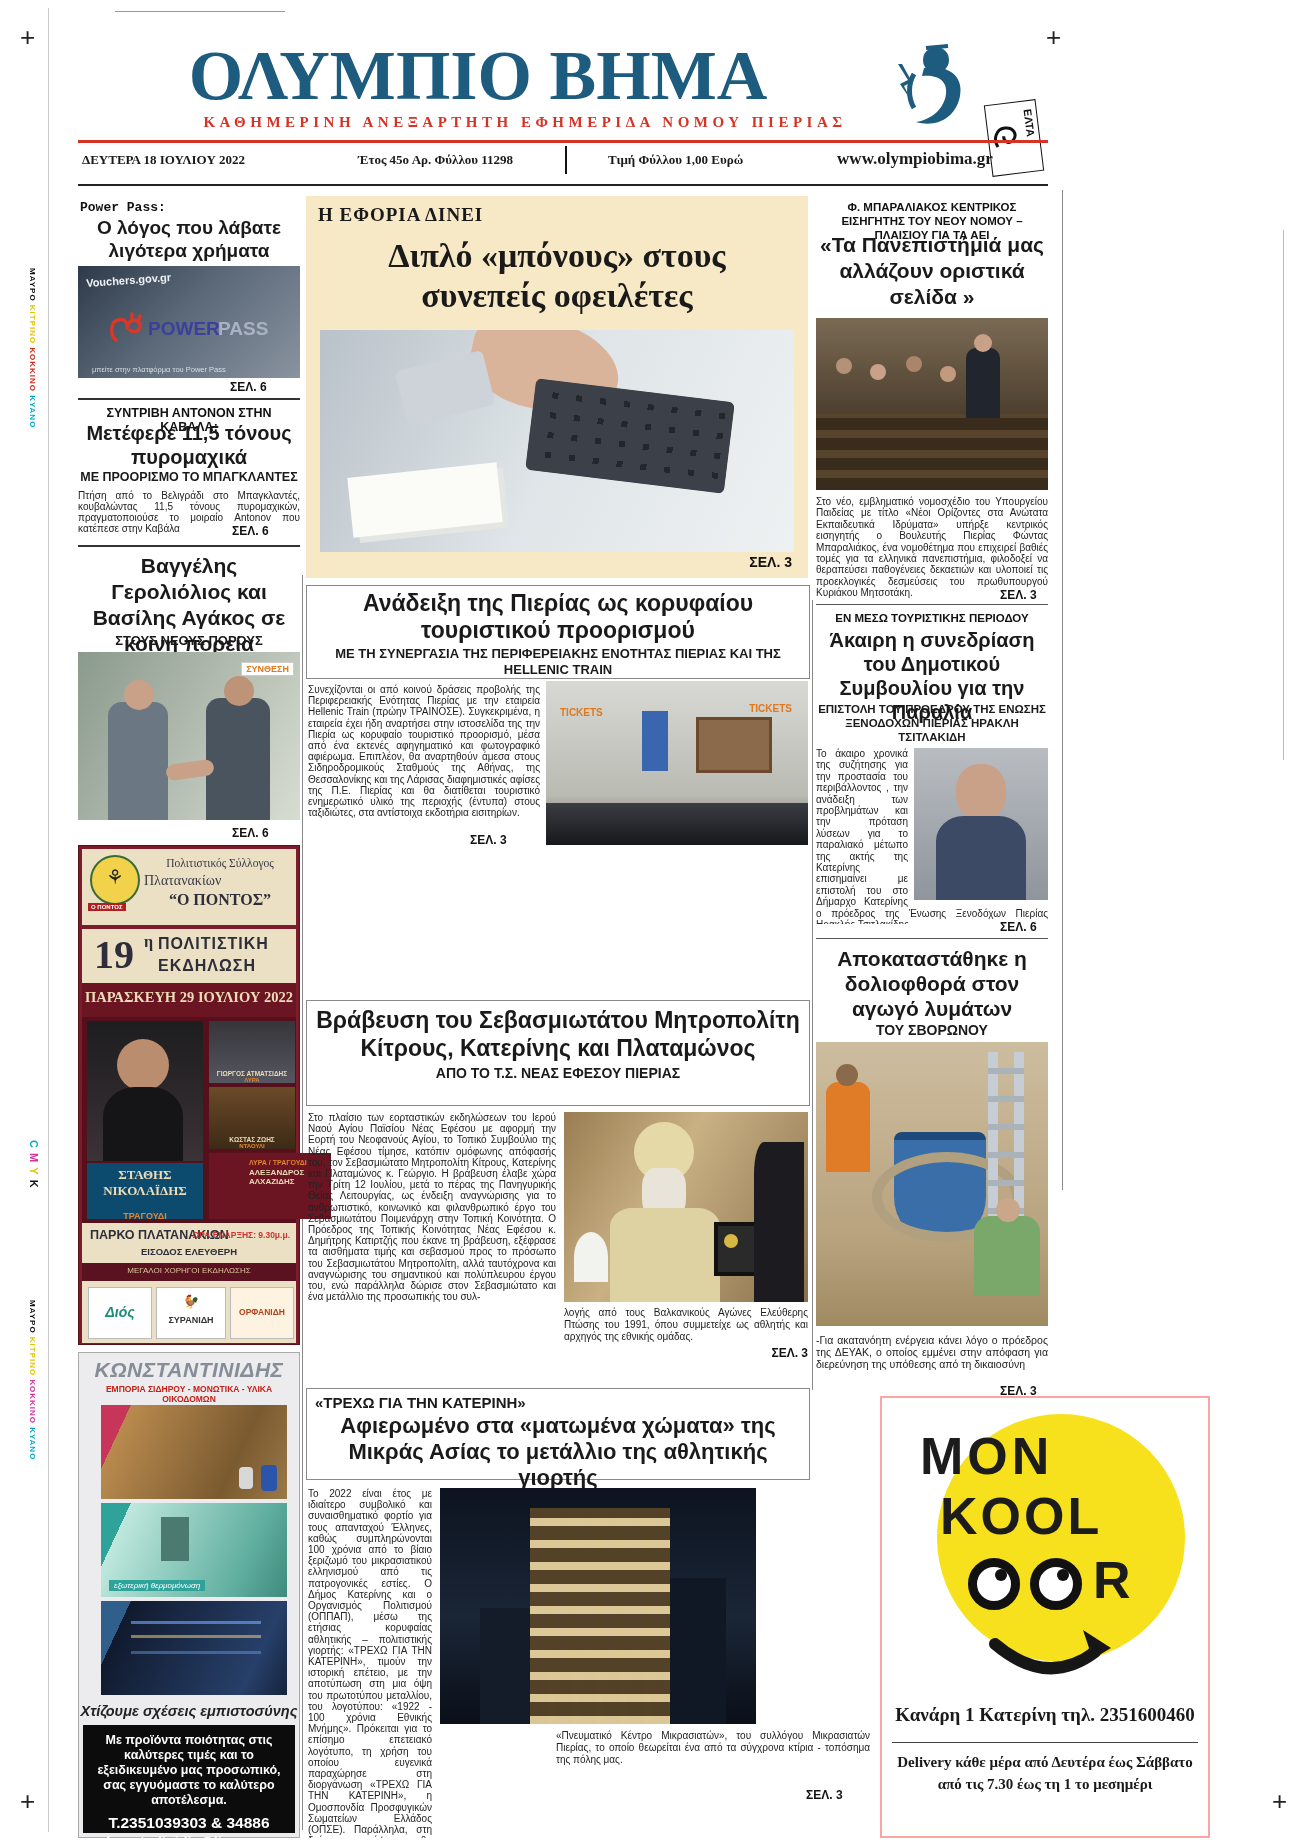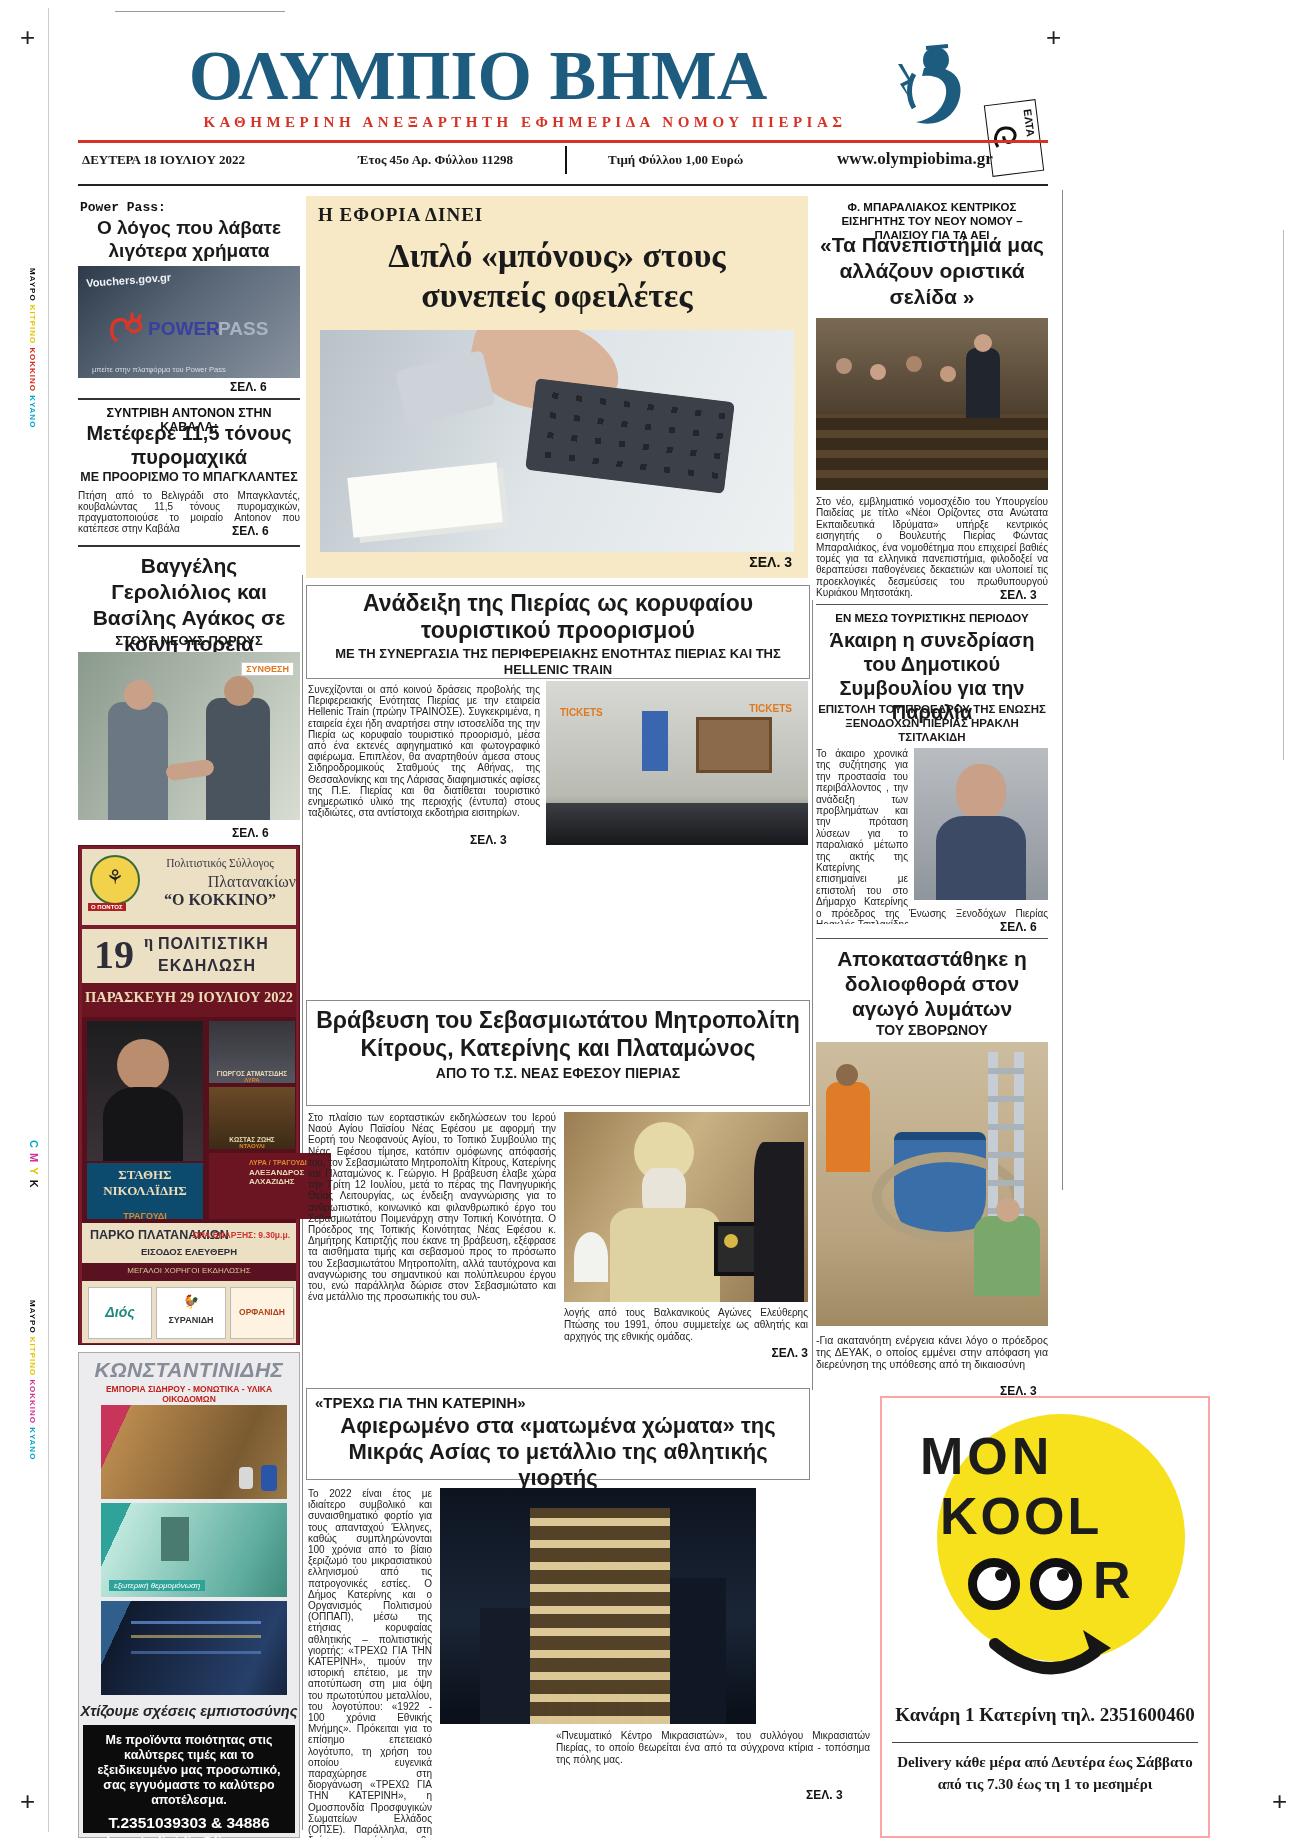--- a/index.html
+++ b/index.html
@@ -125,22 +125,22 @@
   </div>
   <div class="abs pageref" style="left:232px;top:826px;">ΣΕΛ. 6</div>
 
   <div class="abs" style="left:78px;top:845px;width:222px;height:500px;background:#7a1c2b;border:1px solid #5a1018;box-sizing:border-box;">
     <div style="position:absolute;left:3px;top:3px;right:3px;height:76px;background:#ece0c4;">
       <div style="position:absolute;left:8px;top:6px;width:46px;height:46px;background:#f2d24b;border-radius:50%;border:2px solid #3a6a3a;">
         <span style="position:absolute;left:14px;top:8px;font-size:20px;color:#222;">⚘</span>
       </div>
       <div style="position:absolute;left:6px;top:54px;background:#b02020;color:#fff;font-size:6px;padding:1px 3px;font-weight:bold;">Ο ΠΟΝΤΟΣ</div>
       <div class="serif" style="position:absolute;left:62px;top:8px;width:152px;text-align:center;font-size:11.5px;color:#3a3a46;">Πολιτιστικός Σύλλογος</div>
-      <div class="serif" style="position:absolute;left:62px;top:24px;width:152px;text-align:right;font-size:16px;color:#3a3a46;">Πλατανακίων</div>
-      <div class="serif b" style="position:absolute;left:62px;top:42px;width:152px;text-align:center;font-size:16px;color:#2e2e3a;">“Ο ΚΟΚΚΙΝΟ”</div>
+      <div class="serif" style="position:absolute;left:62px;top:24px;width:152px;text-align:left;font-size:14px;color:#3a3a46;">Πλατανακίων</div>
+      <div class="serif b" style="position:absolute;left:62px;top:42px;width:152px;text-align:center;font-size:16px;color:#2e2e3a;">“Ο ΠΟΝΤΟΣ”</div>
     </div>
     <div style="position:absolute;left:3px;top:81px;right:3px;height:56px;background:#ece0c4;border-top:2px solid #7a1c2b;">
       <span class="serif b" style="position:absolute;left:12px;top:2px;font-size:40px;color:#2e2e3a;">19</span>
       <span class="serif b" style="position:absolute;left:62px;top:4px;font-size:16px;color:#2e2e3a;">η</span>
       <div class="b" style="position:absolute;left:76px;top:6px;width:140px;font-size:16px;color:#2e2e3a;letter-spacing:1px;">ΠΟΛΙΤΙΣΤΙΚΗ</div>
       <div class="b" style="position:absolute;left:76px;top:28px;width:140px;font-size:16px;color:#2e2e3a;letter-spacing:1px;">ΕΚΔΗΛΩΣΗ</div>
     </div>
     <div class="serif b ctr" style="position:absolute;left:3px;top:137px;right:3px;height:28px;background:#6b1522;color:#ecdcb8;font-size:14.5px;padding-top:6px;">ΠΑΡΑΣΚΕΥΗ 29 ΙΟΥΛΙΟΥ 2022</div>
 
     <div style="position:absolute;left:3px;top:171px;right:3px;height:206px;background:#55101c;">

